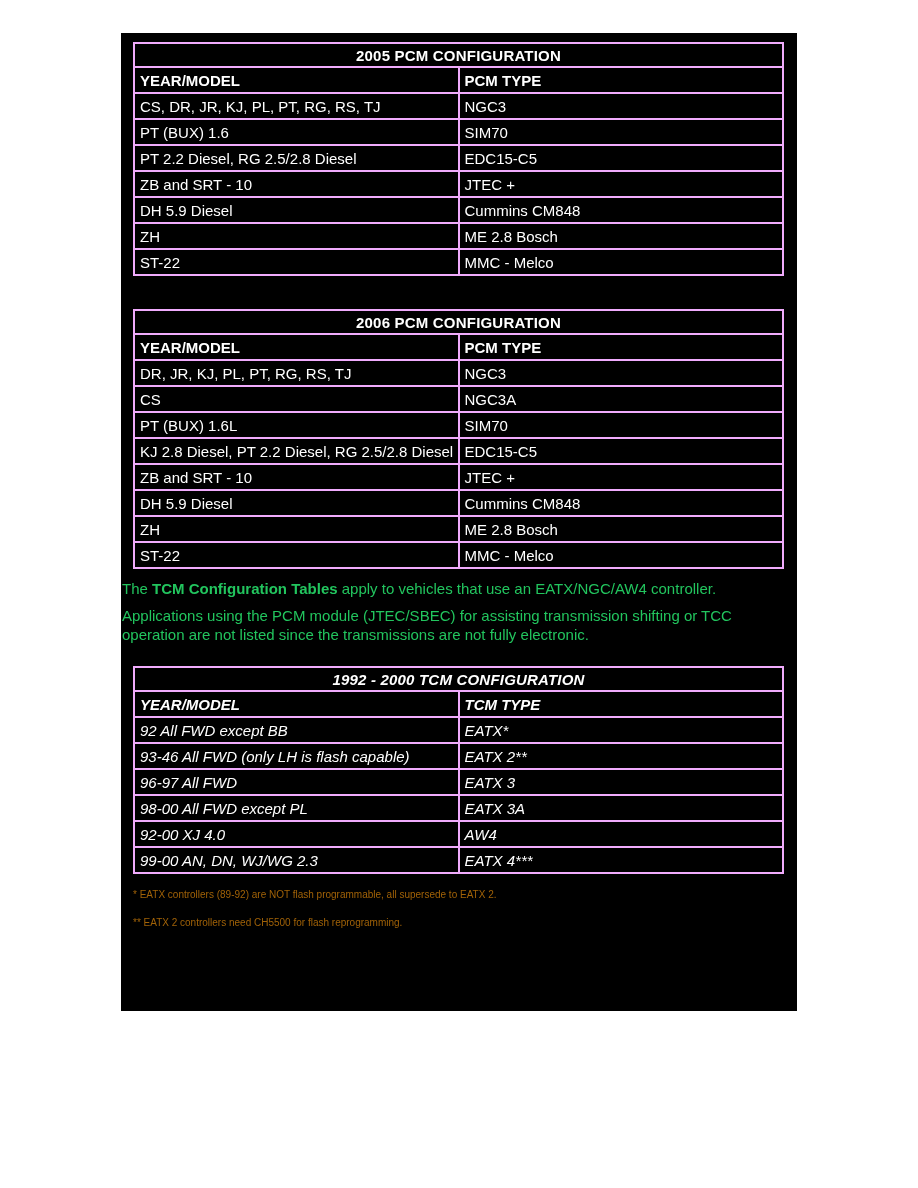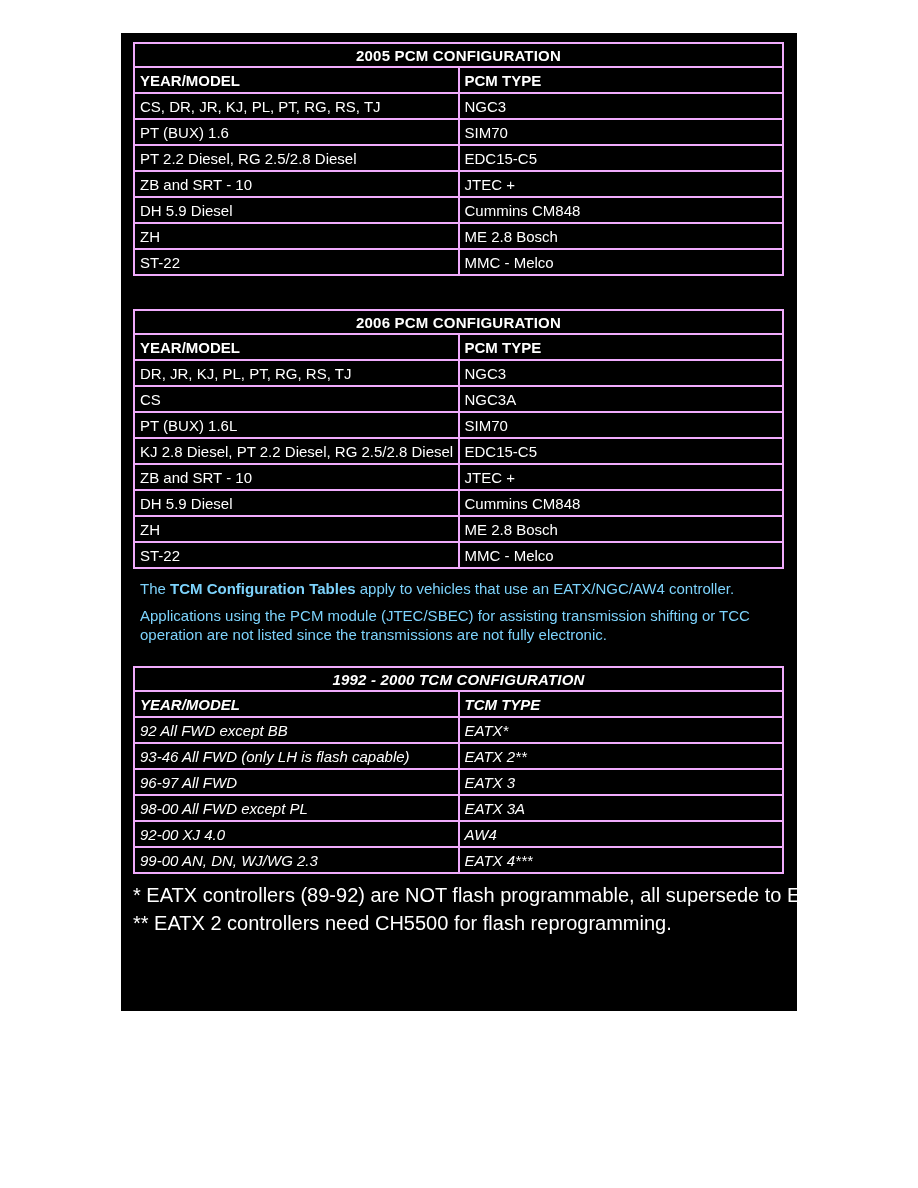--- a/index.html
+++ b/index.html
@@ -58,34 +58,34 @@
   table.cfg td {
     font-weight: normal;
     height: 24px;
   }
   table.cfg .col0 { width: 482px; border-radius: 9px; }
   table.cfg .col1 { width: 163px; }
   #table-2005 { margin-top: 9px; }
   #table-2006 { margin-top: 33px; }
   #table-tcm  { margin-top: 22px; border-bottom-width: 3px; font-style: italic; }
   .para {
-    margin: 10px 0 0 19px;
+    margin: 10px 0 0 1px;
     width: 664px;
     font-size: 15px;
     line-height: 19px;
-    color: #7dd3fc;
+    color: #22c55e;
   }
   .para b { font-weight: bold; }
   #para-pcm-note { margin-top: 8px; }
   .footnote {
     margin: 12px 0 0 12px;
     width: 664px;
-    font-size: 20px;
+    font-size: 10px;
     line-height: 18px;
-    color: #ffffff;
+    color: #a16207;
     white-space: nowrap;
   }
   #footnote-2 { margin-top: 10px; }
 </style>
 </head>
 <body>
 
 <div class="page">
   <div class="content-box">
 

